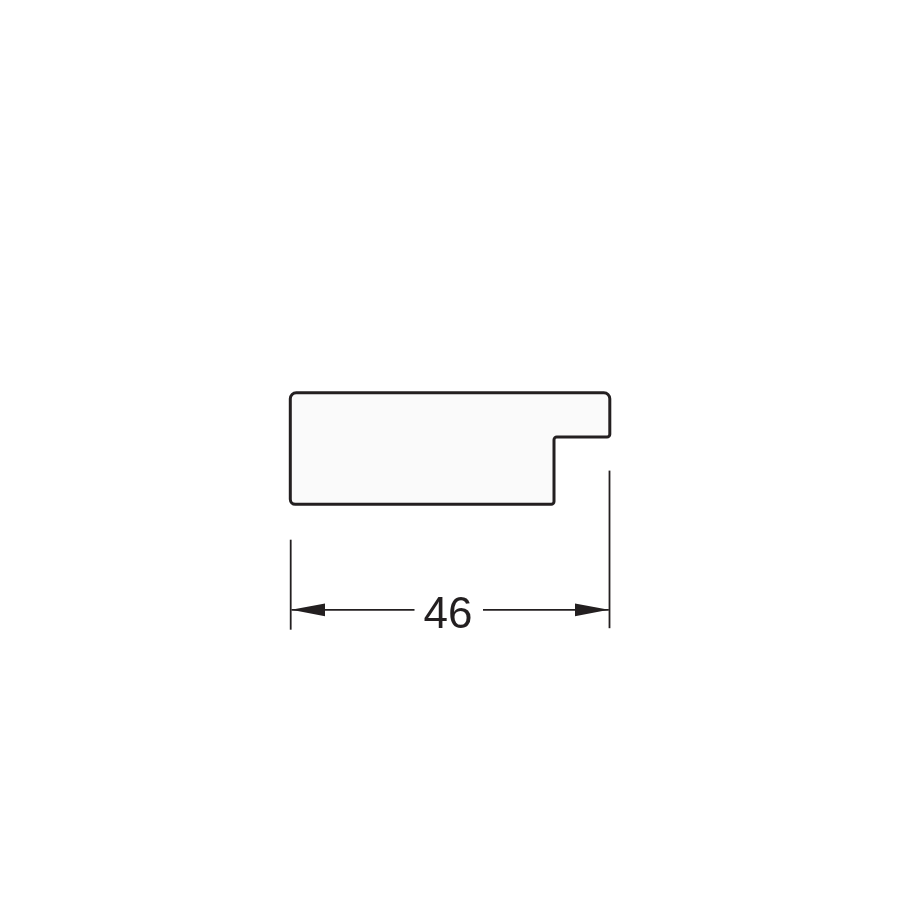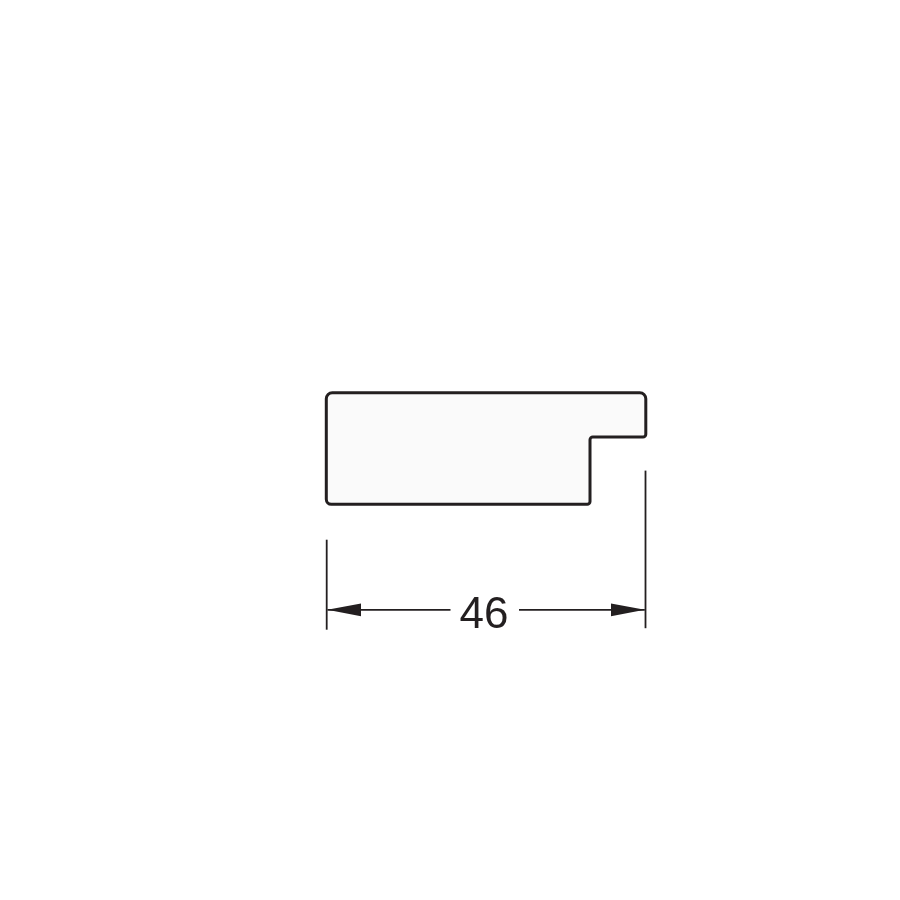--- a/index.html
+++ b/index.html
@@ -1,17 +1,17 @@
 <!DOCTYPE html>
 <html><head>
 <meta charset="utf-8">
 <title>Profile 46</title>
 <style>
   html,body{margin:0;padding:0;background:#ffffff;}
-  .page{width:751px;height:900px;position:relative;background:#ffffff;margin-left:36px;}
+  .page{width:751px;height:900px;position:relative;background:#ffffff;}
   svg{display:block;}
   text{font-family:"Liberation Sans", sans-serif;}
 </style>
 </head>
 <body>
 <div class="page">
 <svg width="900" height="900" viewBox="0 0 900 900" xmlns="http://www.w3.org/2000/svg">
 
   <path d="M296.3 392.8 H603.8 A6 6 0 0 1 609.8 398.8 V434.2 A2.8 2.8 0 0 1 607 437 H556.8 A2.8 2.8 0 0 0 554 439.8 V501.5 A2.8 2.8 0 0 1 551.2 504.3 H295.3 A5 5 0 0 1 290.3 499.3 V398.8 A6 6 0 0 1 296.3 392.8 Z" fill="#fafafa" stroke="#231f20" stroke-width="3" stroke-linejoin="round"></path>
 

